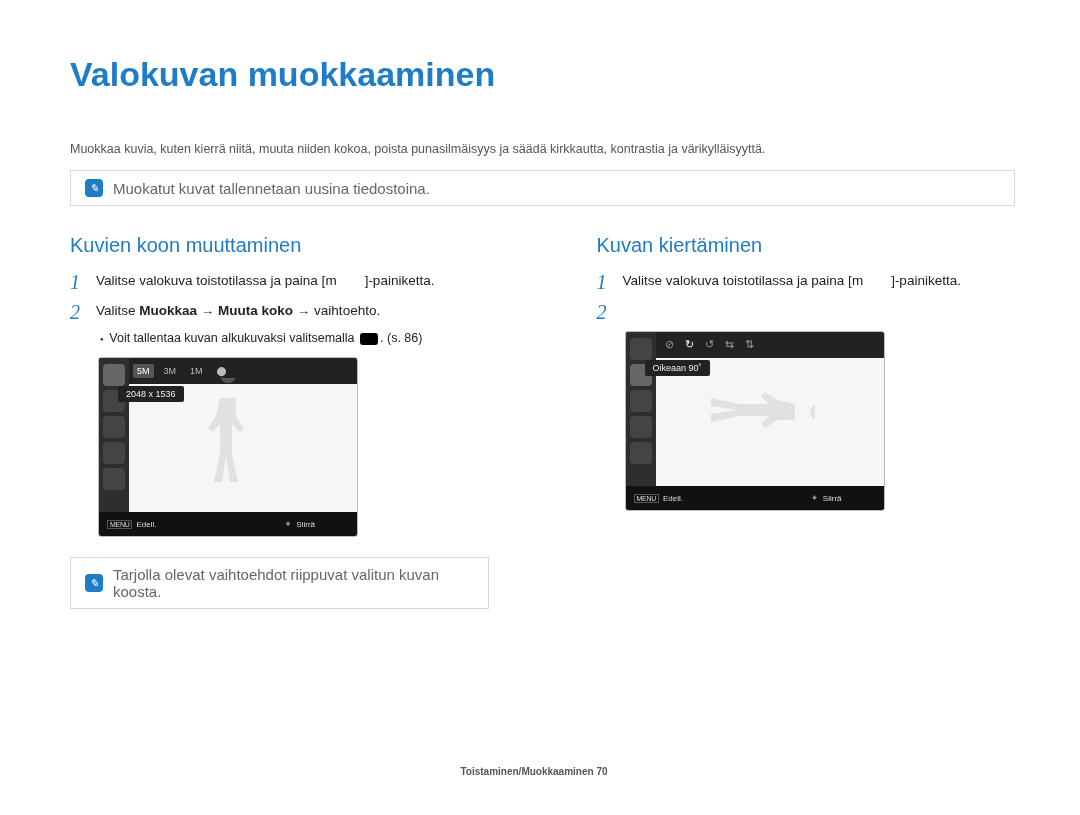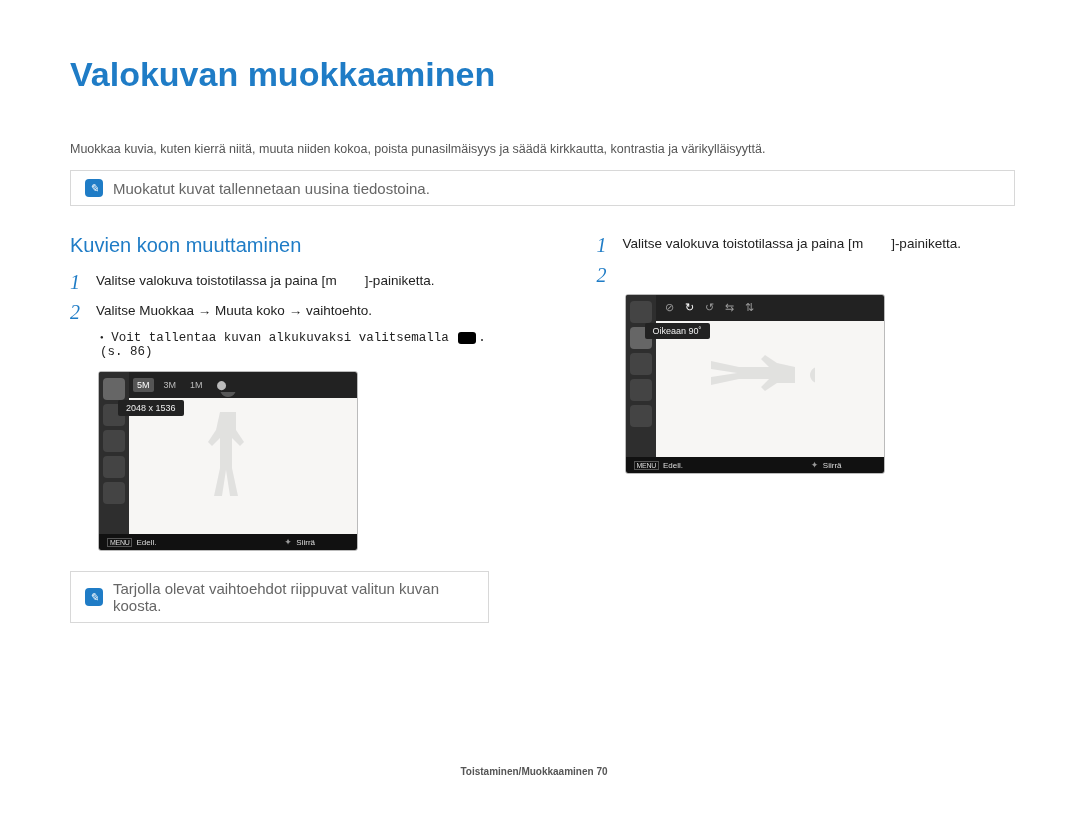--- a/index.html
+++ b/index.html
@@ -72,27 +72,26 @@
     font-family: Georgia, 'Times New Roman', serif;
     font-style: italic;
     font-size: 20px;
     color: #1F7CC6;
     flex-shrink: 0;
     line-height: 1.1;
     width: 18px;
   }
   .step-text { flex: 1; }
   .step-text .bracket { font-weight: 400; }
-  .step-text b { font-weight: 400; }
+  .step-text b { font-weight: 700; }
   .bullet {
     margin-left: 30px;
     margin-top: 0;
     font-size: 12.5px;
     margin-bottom: 12px;
-    font-family: Liberation Mono, monospace;
   }
   .bullet::before {
     content: "● ";
     font-size: 6px;
     vertical-align: middle;
     margin-right: 4px;
   }
   .startup-icon {
     display: inline-block;
     width: 18px;
@@ -156,21 +155,21 @@
     margin: 2px auto;
     background: #444;
     border-radius: 4px;
   }
   .ss-sidebar .sbi.active { background: #666; }
   .ss-bottom {
     position: absolute;
     left: 0;
     right: 0;
     bottom: 0;
-    height: 16px;
+    height: 24px;
     background: #111;
     color: #ddd;
     font-size: 8px;
     display: flex;
     align-items: center;
     padding: 0 8px;
     gap: 4px;
   }
   .ss-bottom .menu-box {
     background: #111;
@@ -286,20 +285,21 @@
       </div>
     </div>
 
     <div class="note-bar">
       <div class="note-icon">✎</div>
       <div class="note-text">Tarjolla olevat vaihtoehdot riippuvat valitun kuvan koosta.</div>
     </div>
   </div>
 
   <div class="col">
+    <h2 class="section-title">Kuvan kiertäminen</h2>
 
     <div class="step">
       <div class="step-num">1</div>
       <div class="step-text">
         <span>Valitse valokuva toistotilassa ja paina [</span><span class="bracket">m</span><span style="display:inline-block;width:28px;"></span><span>]-painiketta.</span>
       </div>
     </div>
 
     <div class="step">
       <div class="step-num">2</div>

